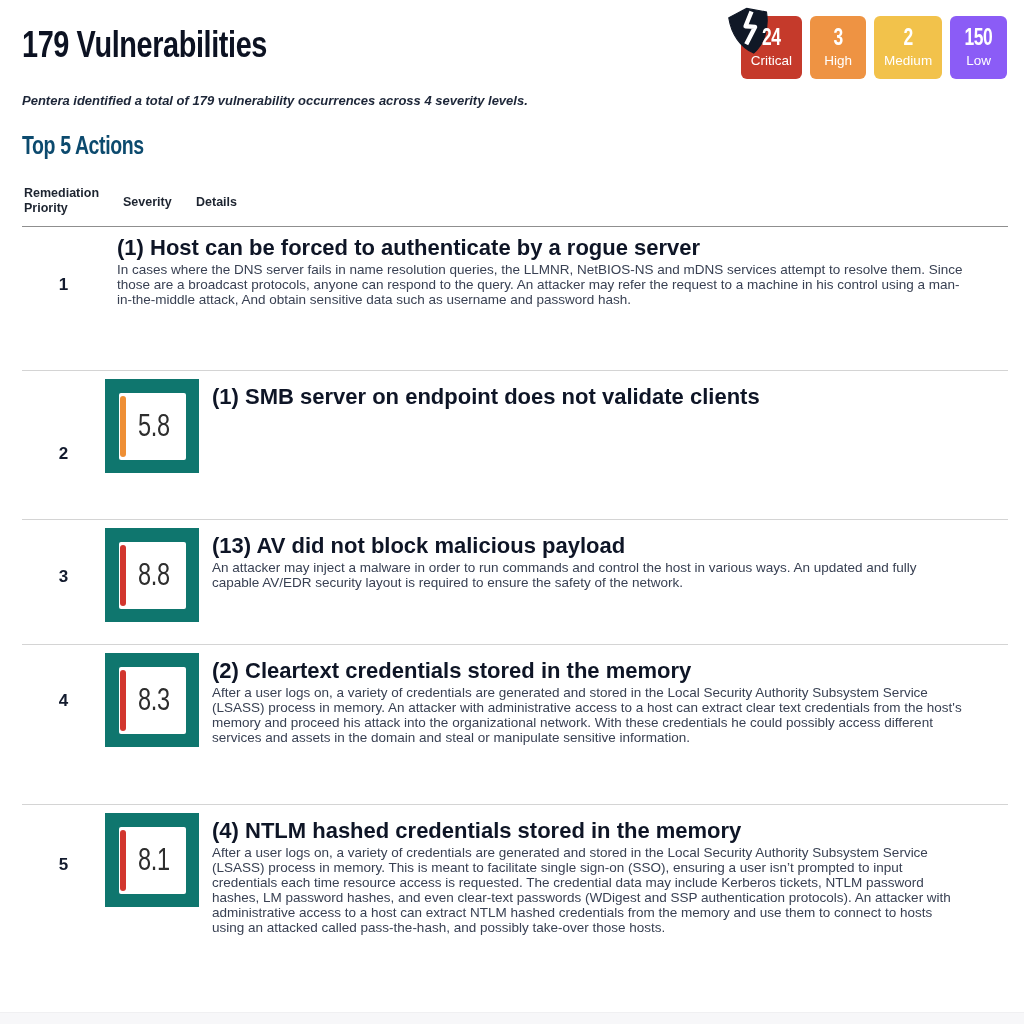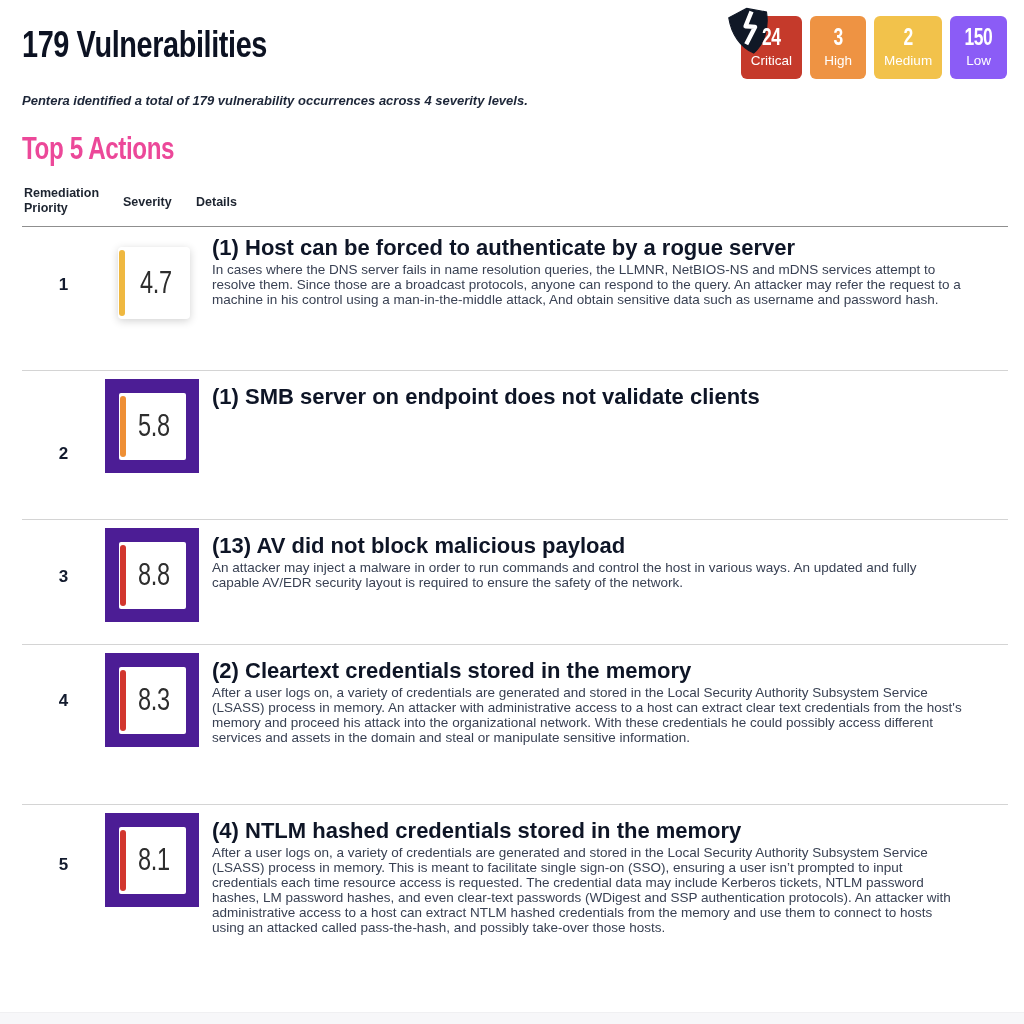--- a/index.html
+++ b/index.html
@@ -19,22 +19,22 @@
 
   .badges { position:absolute; top:16px; right:17px; display:flex; gap:8px; }
   .badge  { min-width:56px; height:63px; border-radius:6px; padding:6px 10px 8px 10px;
             display:flex; flex-direction:column; align-items:center; justify-content:center;
             color:#ffffff; }
   .badge .num   { font-size:23px; font-weight:bold; line-height:26px; }
   .badge .lbl   { font-size:13.5px; line-height:17px; margin-top:2px; }
   .shield { position:absolute; left:-13px; top:-9px; transform:rotate(-9deg); }
 
   
-  .section-title { position:absolute; left:22px; top:131px; font-size:31px; font-weight:bold;
-                   color:#ec4899; white-space:nowrap; }
+  .section-title { position:absolute; left:22px; top:131px; font-size:25px; font-weight:bold;
+                   color:#0c4a6e; white-space:nowrap; }
 
   .th { position:absolute; font-size:12.5px; font-weight:bold; color:#1d2430; line-height:15px; }
   .th-priority { left:24px;  top:186px; width:86px; }
   .th-severity { left:123px; top:195px; }
   .th-details  { left:196px; top:195px; }
 
   
   .table { position:absolute; left:22px; top:226px; width:986px; border-top:1px solid #8f8f8f; }
   .trow  { display:flex; align-items:flex-start; border-bottom:1px solid #d4d4d4; }
   .trow:last-child { border-bottom:none; }
@@ -48,21 +48,21 @@
   .pri { font-size:17px; font-weight:bold; color:#131b2e; }
   .trow:nth-child(1) .col-pri { padding-top:48px; }
   .trow:nth-child(2) .col-pri { padding-top:73px; }
   .trow:nth-child(3) .col-pri { padding-top:47px; }
   .trow:nth-child(4) .col-pri { padding-top:46px; }
   .trow:nth-child(5) .col-pri { padding-top:50px; }
 
   .col-sev { width:95px; flex:none; padding-top:8px; }
   .trow:nth-child(1) .col-sev { padding-top:20px; padding-left:13px; }
   .sev-wrap { width:94px; height:94px; display:flex; align-items:center; justify-content:center; }
-  .sev-wrap.with-bg { background:#4c1d95; }
+  .sev-wrap.with-bg { background:#0f766e; }
   .trow:nth-child(1) .sev-wrap { width:72px; height:72px; }
   .sev-card { position:relative; width:67px; height:67px; background:#ffffff;
               display:flex; align-items:center; justify-content:center; border-radius:2px; }
   .sev-card.with-shadow { width:72px; height:72px; border-radius:4px;
               box-shadow:0 2px 8px rgba(0,0,0,0.18); }
   .sev-bar { position:absolute; left:1px; top:3px; bottom:3px; width:6px; border-radius:3px; }
   .sev-score { font-size:31px; color:#2d2d2d; padding-left:4px; }
 
   .col-det { flex:1; padding:13px 44px 14px 12px; }
   .trow:nth-child(1) .col-det { padding-top:8px; }
@@ -116,28 +116,20 @@
 
   <div class="th th-priority">Remediation Priority</div>
   <div class="th th-severity">Severity</div>
   <div class="th th-details">Details</div>
 
   <div class="table">
   <div class="trow">
     <div class="col-pri">
       <span class="pri">1</span>
     </div>
-    <div class="col-sev">
-      <div class="sev-wrap">
-        <div class="sev-card with-shadow">
-          <span class="sev-bar" style="background-color: rgb(239, 184, 64);"></span>
-          <span class="sev-score"><span class="cond-c">4.7</span></span>
-        </div>
-      </div>
-    </div>
     <div class="col-det">
       <div class="det-title">(1) Host can be forced to authenticate by a rogue server</div>
       <div class="det-desc">In cases where the DNS server fails in name resolution queries, the LLMNR, NetBIOS-NS and mDNS services attempt to resolve them. Since those are a broadcast protocols, anyone can respond to the query. An attacker may refer the request to a machine in his control using a man-in-the-middle attack, And obtain sensitive data such as username and password hash.</div>
     </div>
   </div>
 
   <div class="trow">
     <div class="col-pri">
       <span class="pri">2</span>
     </div>

